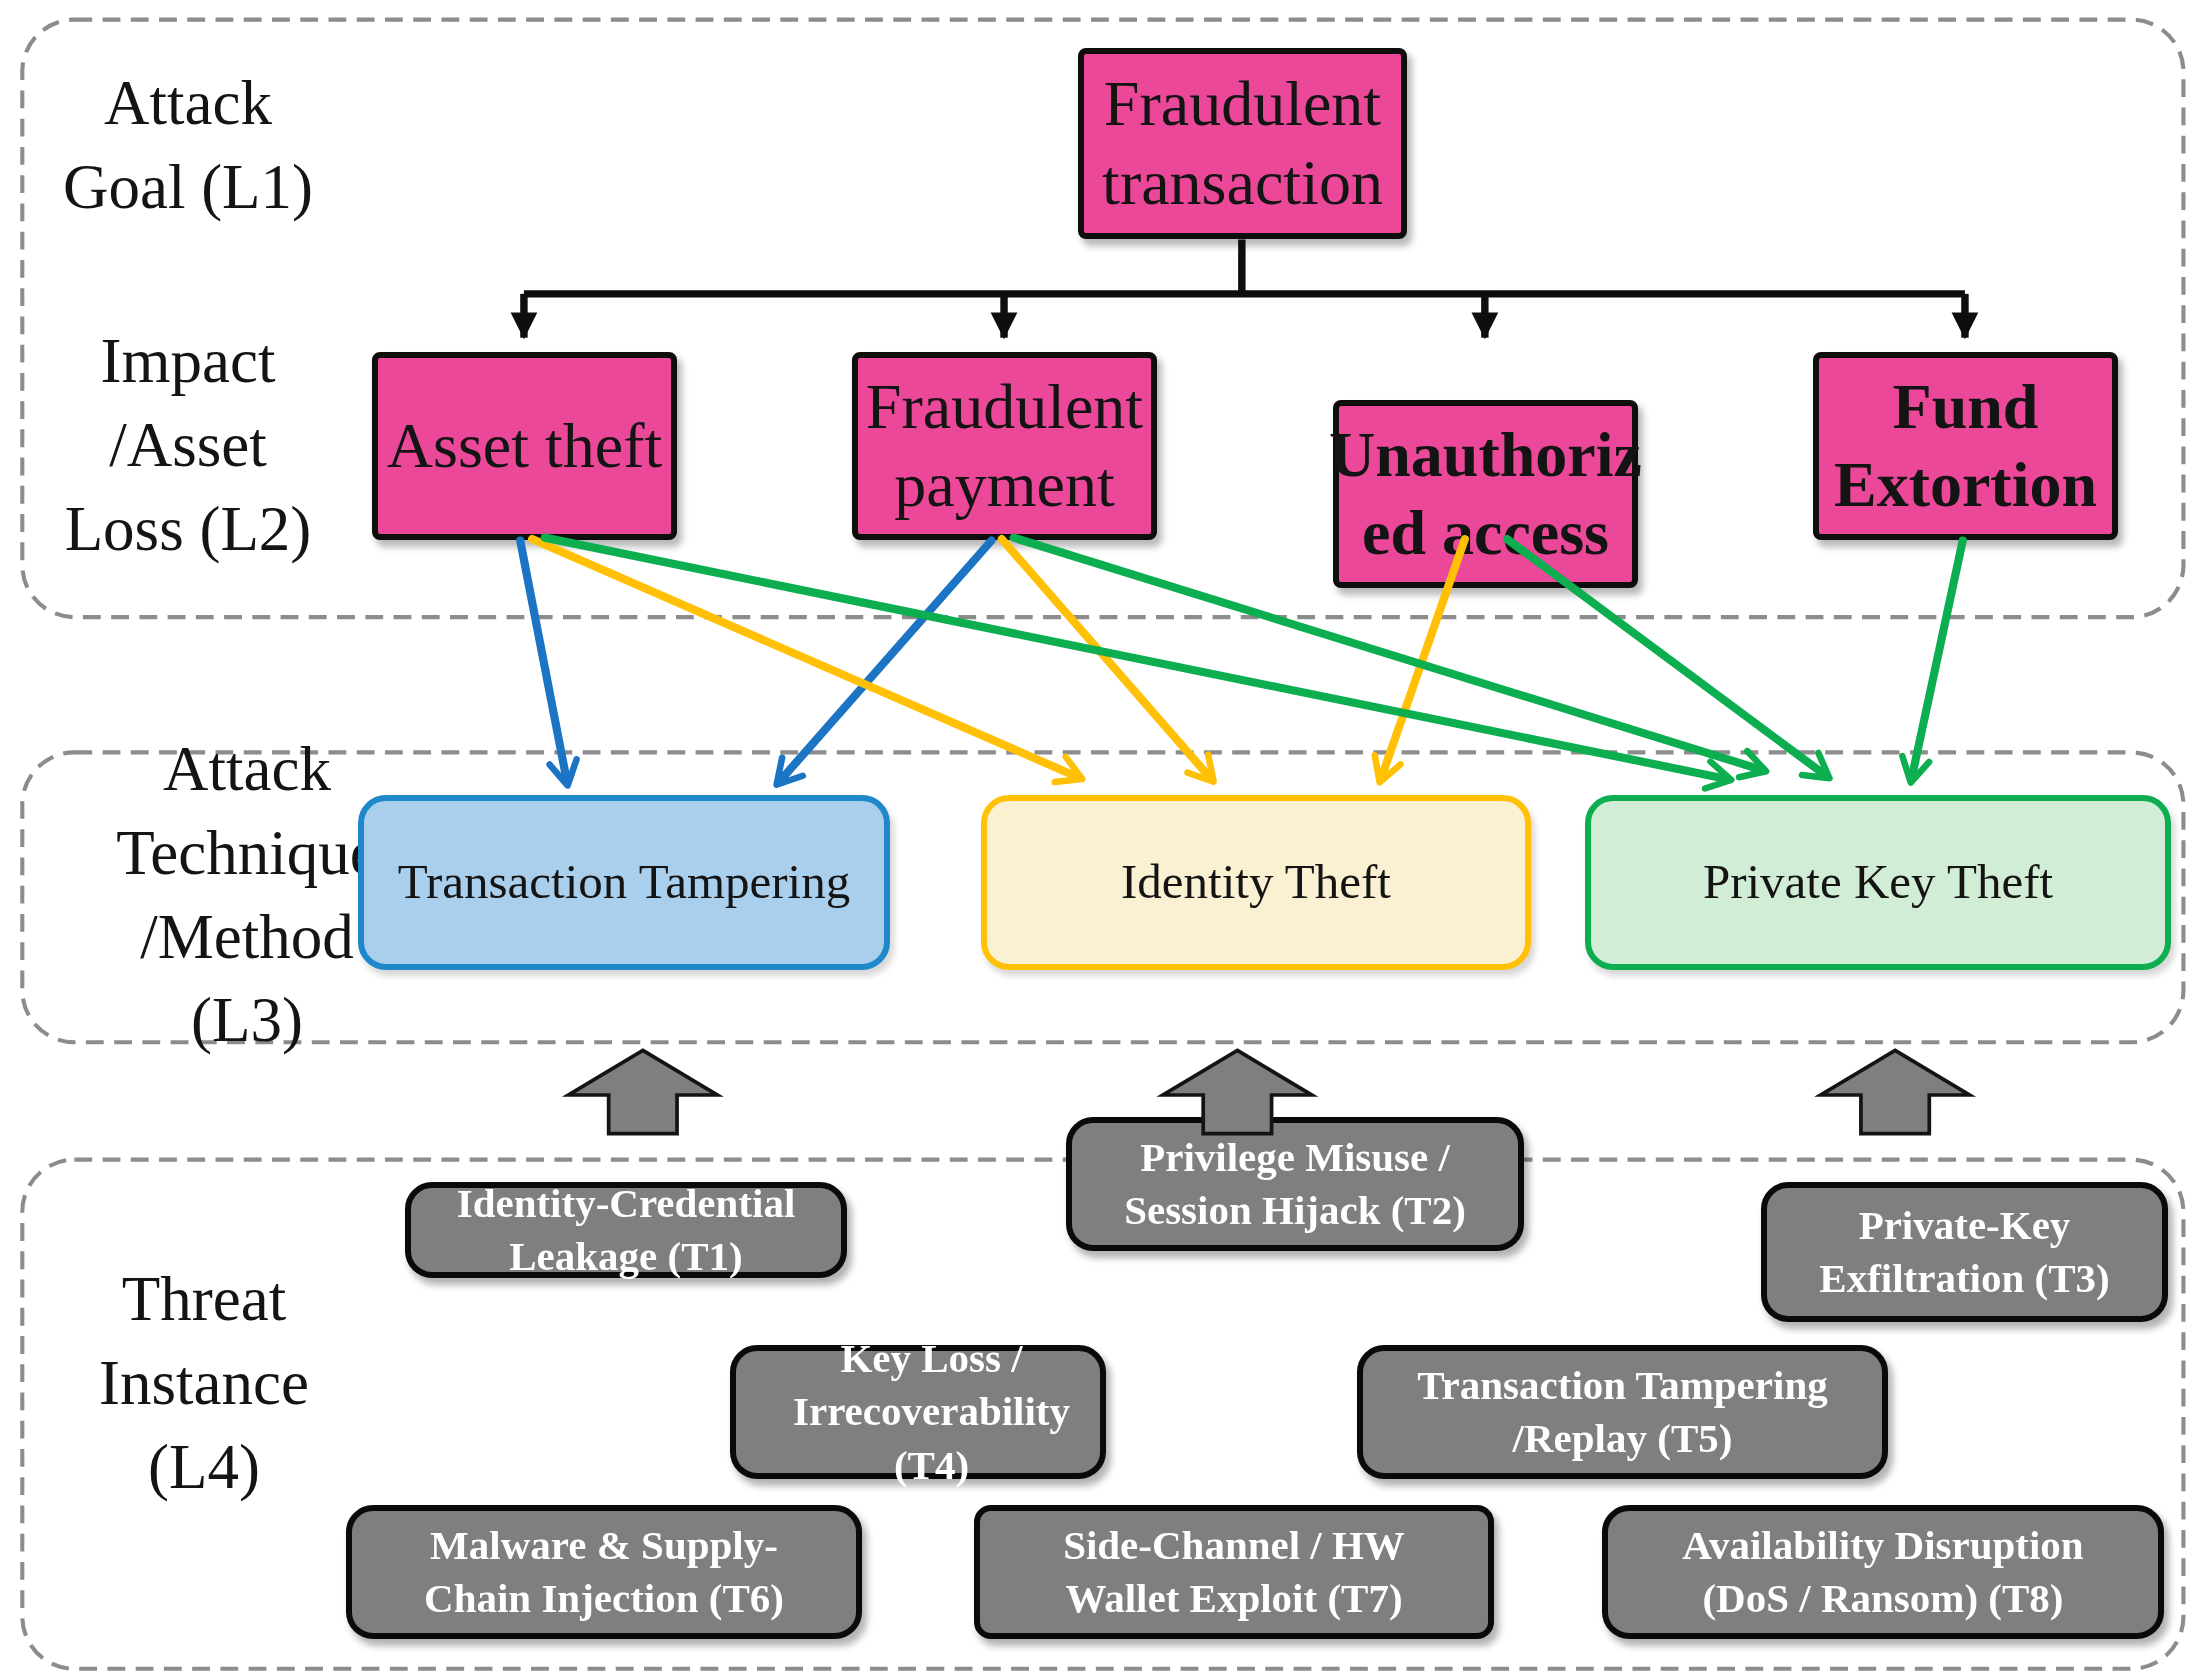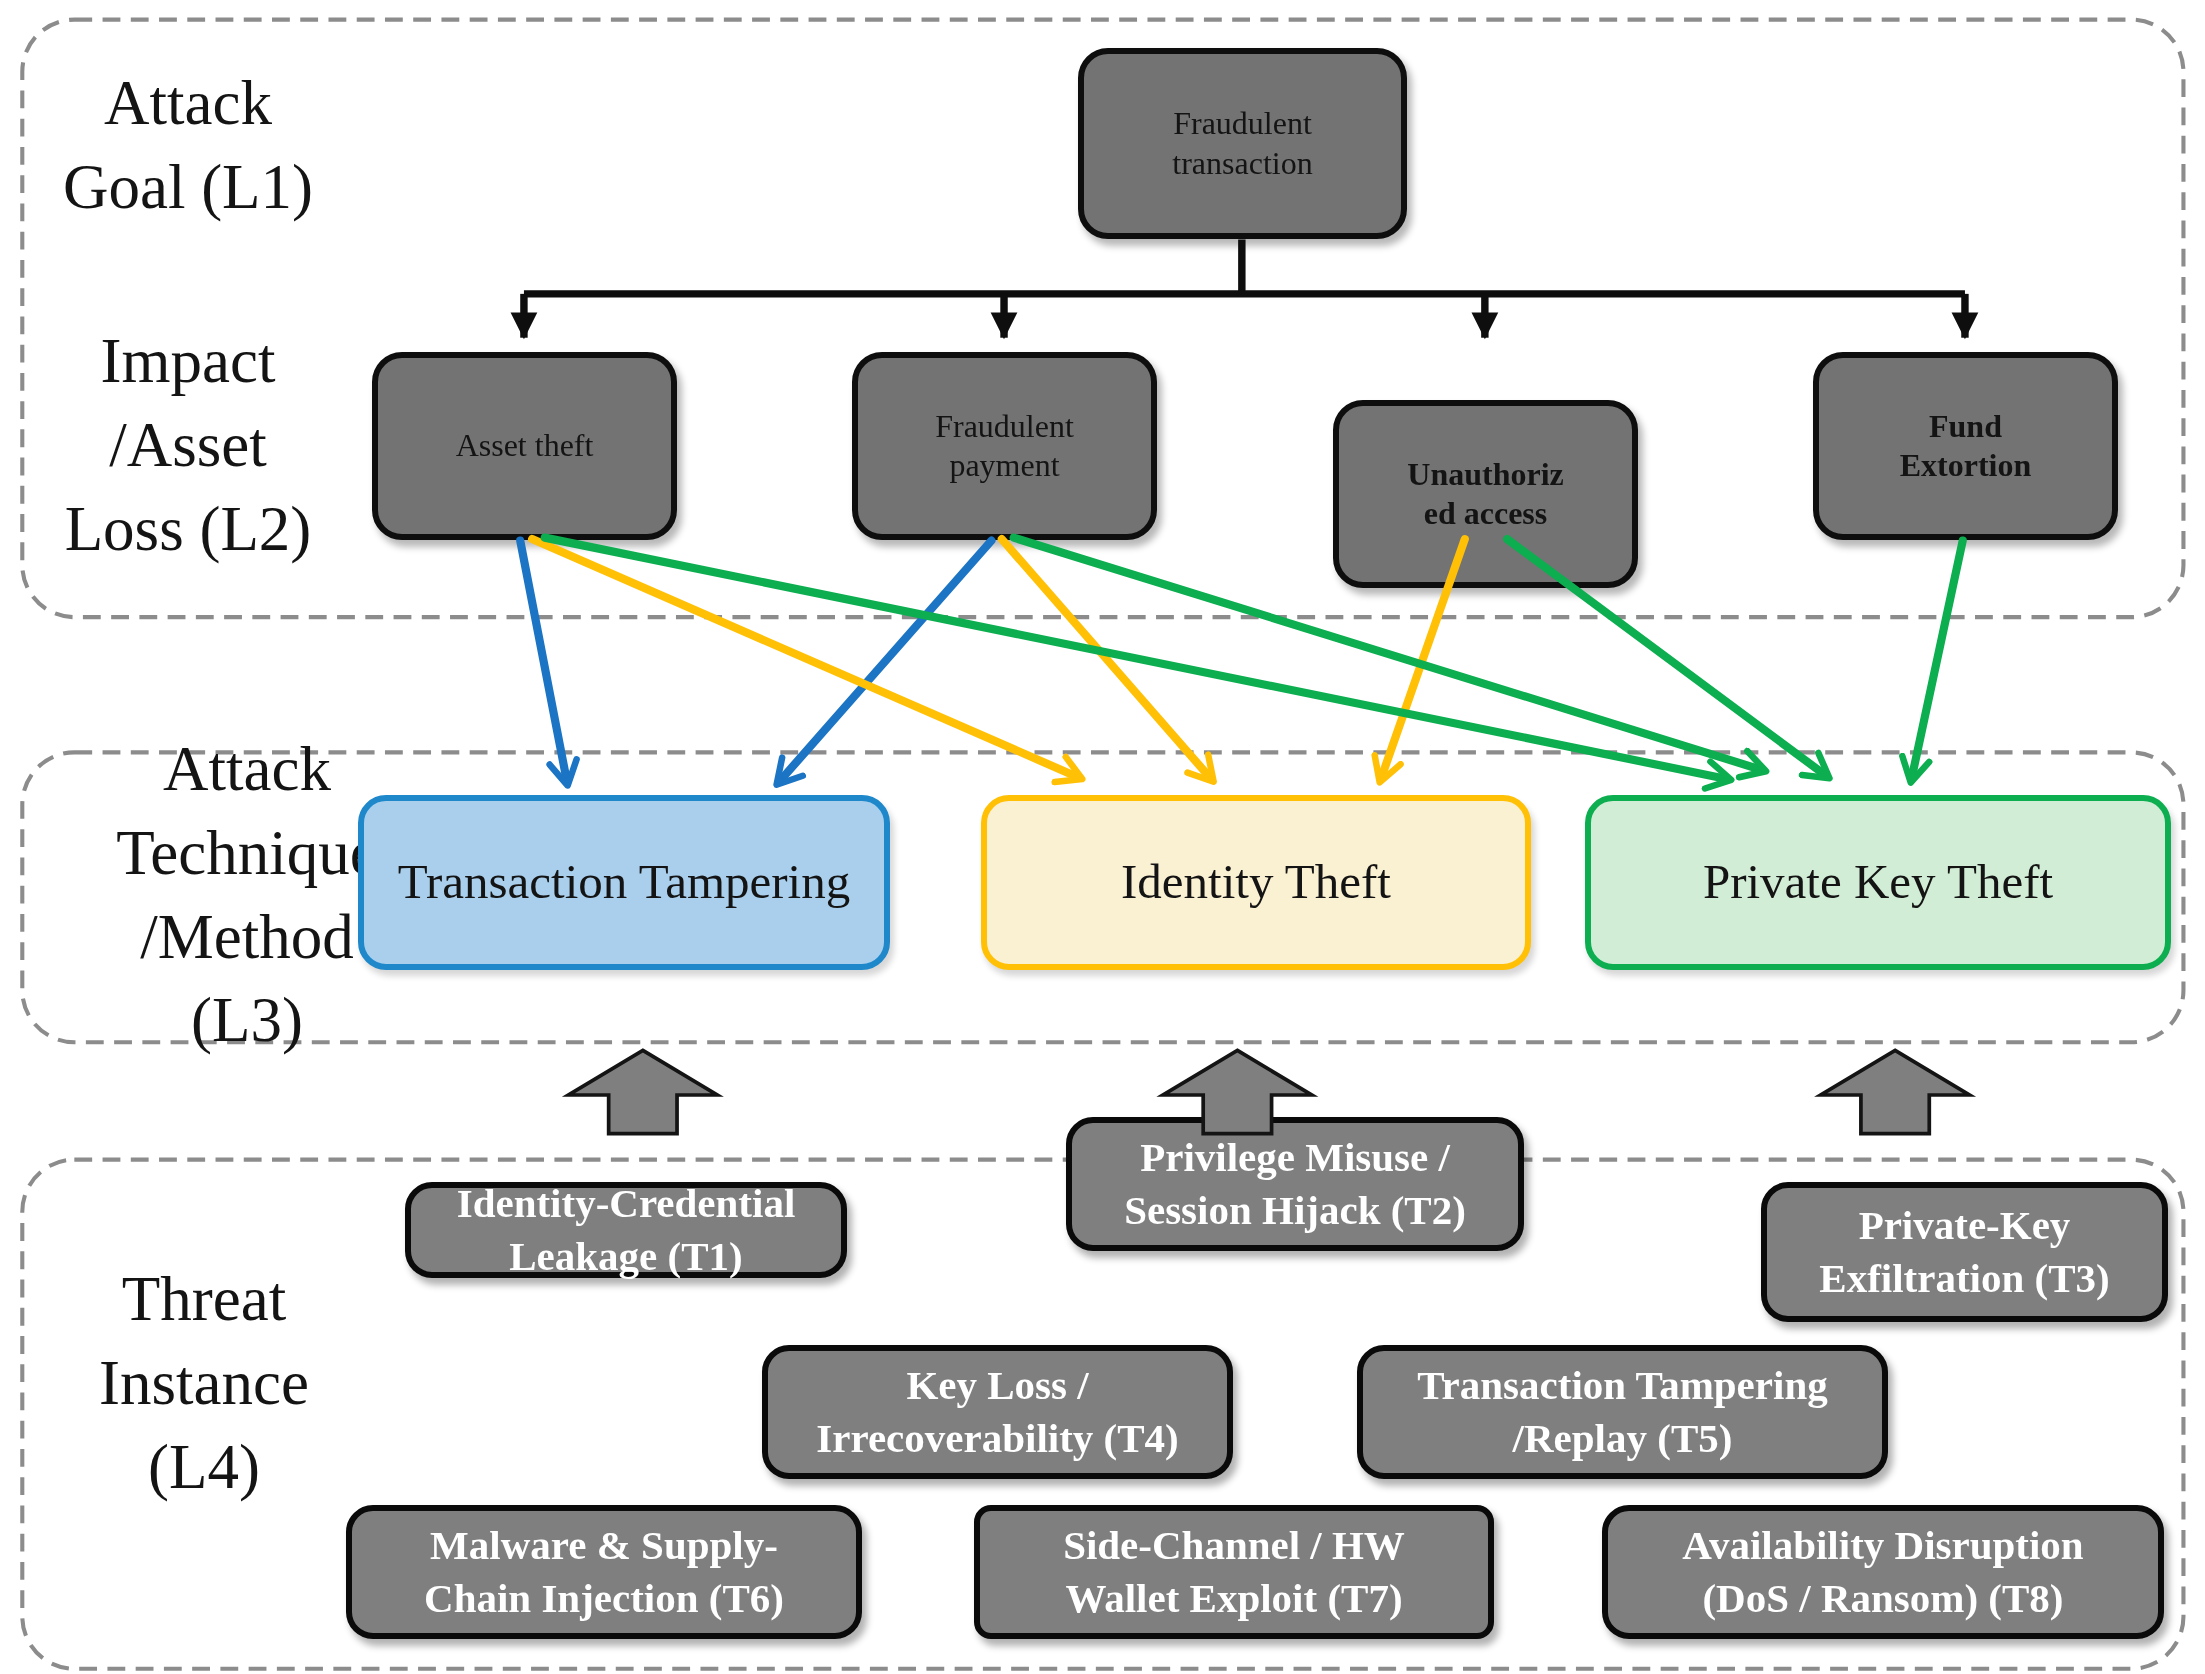--- a/index.html
+++ b/index.html
@@ -9,22 +9,22 @@
   }
   .layer-svg { position:absolute; left:0; top:0; pointer-events:none; }
   .under { z-index:1; }
   .over  { z-index:3; }
   .node {
     position:absolute; z-index:2; box-sizing:border-box;
     display:flex; align-items:center; justify-content:center;
     text-align:center; white-space:pre-line; color:#141414;
   }
   .gray {
-    background:#737373; border:6.7px solid #0E0E0E; border-radius:30px;
-    font-size:32px; line-height:1.22;
+    background:#ec4899; border:6.7px solid #0E0E0E; border-radius:8px;
+    font-size:64px; line-height:1.22;
     box-shadow:4.5px 6.7px 7.4px rgba(0,0,0,0.28);
   }
   .gray.bold { font-weight:700; }
   .tech {
     border-radius:28px; font-size:49px; line-height:1.2;
     box-shadow:3.7px 6px 6.7px rgba(0,0,0,0.16); border-style:solid; border-width:6px;
   }
   .tech.blue   { background:#A9CFEC; border-color:#1E88CB; }
   .tech.yellow { background:#FAF0D2; border-color:#FFC006; }
   .tech.green  { background:#D2EDD6; border-color:#0CAE50; }
@@ -77,21 +77,21 @@
   <div class="node tech blue" style="left:358px; top:795px; width:532px; height:175px;">Transaction Tampering</div>
   <div class="node tech yellow" style="left:981px; top:795px; width:550px; height:175px;">Identity Theft</div>
   <div class="node tech green" style="left:1585px; top:795px; width:586px; height:175px;">Private Key Theft</div>
 
   <div class="node threat" style="left:405px;  top:1182px; width:442px; height:96px;">Identity-Credential
 Leakage (T1)</div>
   <div class="node threat" style="left:1066px; top:1117px; width:458px; height:134px;">Privilege Misuse /
 Session Hijack (T2)</div>
   <div class="node threat" style="left:1761px; top:1182px; width:407px; height:140px;">Private-Key
 Exfiltration (T3)</div>
-  <div class="node threat" style="left:762px;  top:1345px; width:471px; height:134px;">Key Loss /
+  <div class="node threat" style="left:730px;  top:1345px; width:376px; height:134px;padding-left:27px;">Key Loss /
 Irrecoverability (T4)</div>
   <div class="node threat" style="left:1357px; top:1345px; width:531px; height:134px;">Transaction Tampering
 /Replay (T5)</div>
   <div class="node threat" style="left:346px;  top:1505px; width:516px; height:134px;">Malware &amp; Supply-
 Chain Injection (T6)</div>
   <div class="node threat" style="left:974px; top:1505px; width:520px; height:134px;border-radius:17px;">Side-Channel / HW
 Wallet Exploit (T7)</div>
   <div class="node threat" style="left:1602px; top:1505px; width:562px; height:134px;">Availability Disruption
 (DoS / Ransom) (T8)</div>
 

